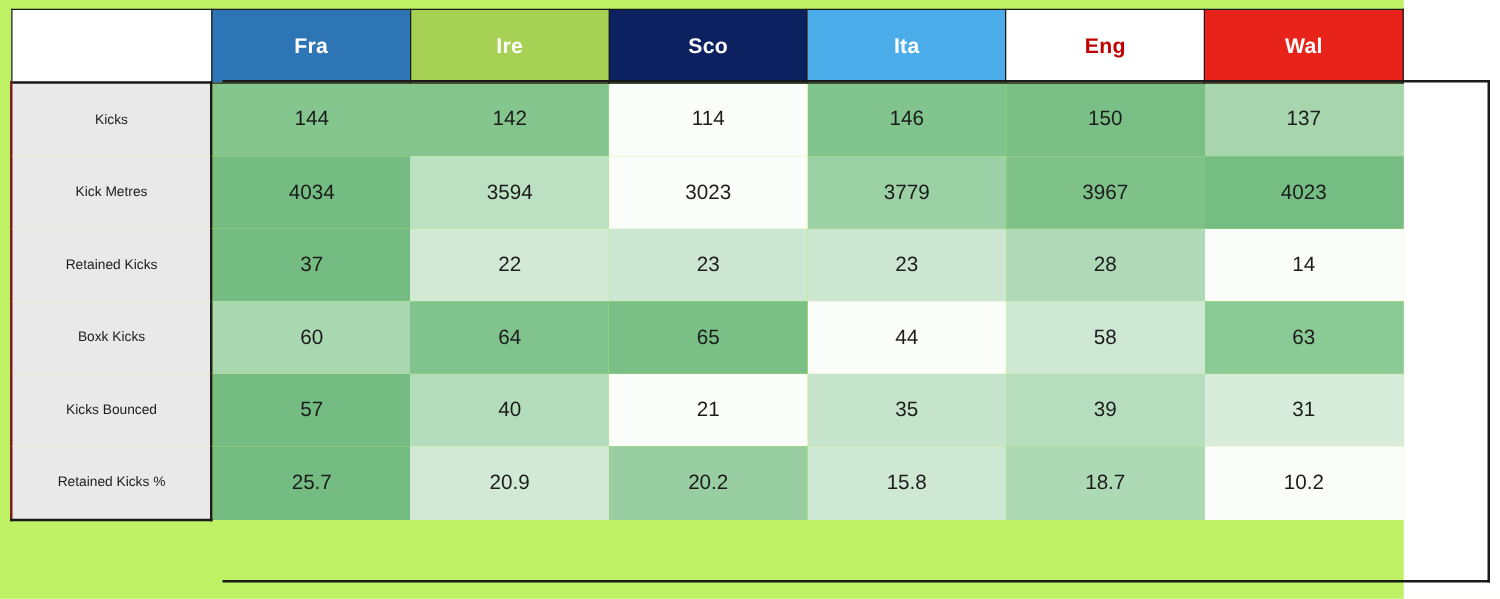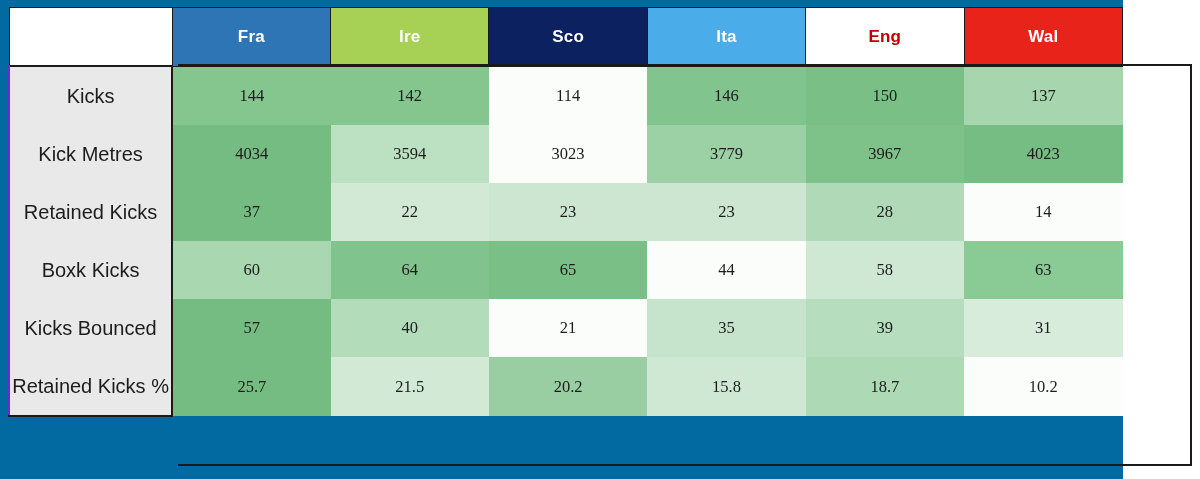--- a/index.html
+++ b/index.html
@@ -10,21 +10,21 @@
   body {
     width: 1200px;
     height: 479px;
     font-family: "Liberation Sans", sans-serif;
     overflow: hidden;
   }
   #stage {
     position: relative;
     width: 1123px;
     height: 479px;
-    background: #0369a1;
+    background: #bef264;
   }
 
   
   table.kick-table {
     position: absolute;
     left: 8px;
     top: 7px;
     border-collapse: collapse;
     table-layout: fixed;
   }
@@ -52,29 +52,29 @@
     height: 58px;
     padding: 0;
     text-align: center;
     vertical-align: middle;
     font-size: 16.5px;
     color: #1c1c1c;
     border: none;
   }
   td.rowlabel {
     background: #e9e9e9;
-    font-size: 20px;
+    font-size: 11px;
     color: #1c1c1c;
-    border-left: 2px solid #6d28d9;
+    border-left: 2px solid #7f1d1d;
     border-right: 2px solid #1a1a1a;
   }
   tbody tr:first-child td.rowlabel { border-top: 2px solid #1a1a1a; }
   tbody tr:last-child  td.rowlabel { border-bottom: 2px solid #1a1a1a; }
 
-  td.datacell { position: relative; font-family: Liberation Serif, serif; }
+  td.datacell { position: relative; }
 
   
   .frame-top, .frame-bottom, .frame-right {
     position: absolute;
     background: #1a1a1a;
   }
   .frame-top    { left: 178px; top: 64px;  width: 1014px; height: 2px; }
   .frame-bottom { left: 178px; top: 464px; width: 1014px; height: 2px; }
   .frame-right  { left: 1190px; top: 64px; width: 2px;    height: 402px; }
 </style>
@@ -146,21 +146,21 @@
           <td class="datacell" style="background: rgb(116, 188, 130);">57</td>
           <td class="datacell" style="background: rgb(179, 220, 186);">40</td>
           <td class="datacell" style="background: rgb(251, 253, 251);">21</td>
           <td class="datacell" style="background: rgb(198, 228, 204);">35</td>
           <td class="datacell" style="background: rgb(182, 221, 189);">39</td>
           <td class="datacell" style="background: rgb(215, 236, 219);">31</td>
         </tr>
         <tr>
           <td class="rowlabel">Retained Kicks %</td>
           <td class="datacell" style="background: rgb(116, 188, 130);">25.7</td>
-          <td class="datacell" style="background: rgb(210, 233, 214);">21.5</td>
+          <td class="datacell" style="background: rgb(210, 233, 214);">20.9</td>
           <td class="datacell" style="background: rgb(153, 206, 162);">20.2</td>
           <td class="datacell" style="background: rgb(207, 232, 212);">15.8</td>
           <td class="datacell" style="background: rgb(174, 217, 181);">18.7</td>
           <td class="datacell" style="background: rgb(251, 253, 251);">10.2</td>
         </tr>
       </tbody>
   </table>
 
   <div class="frame-top"></div>
   <div class="frame-bottom"></div>

